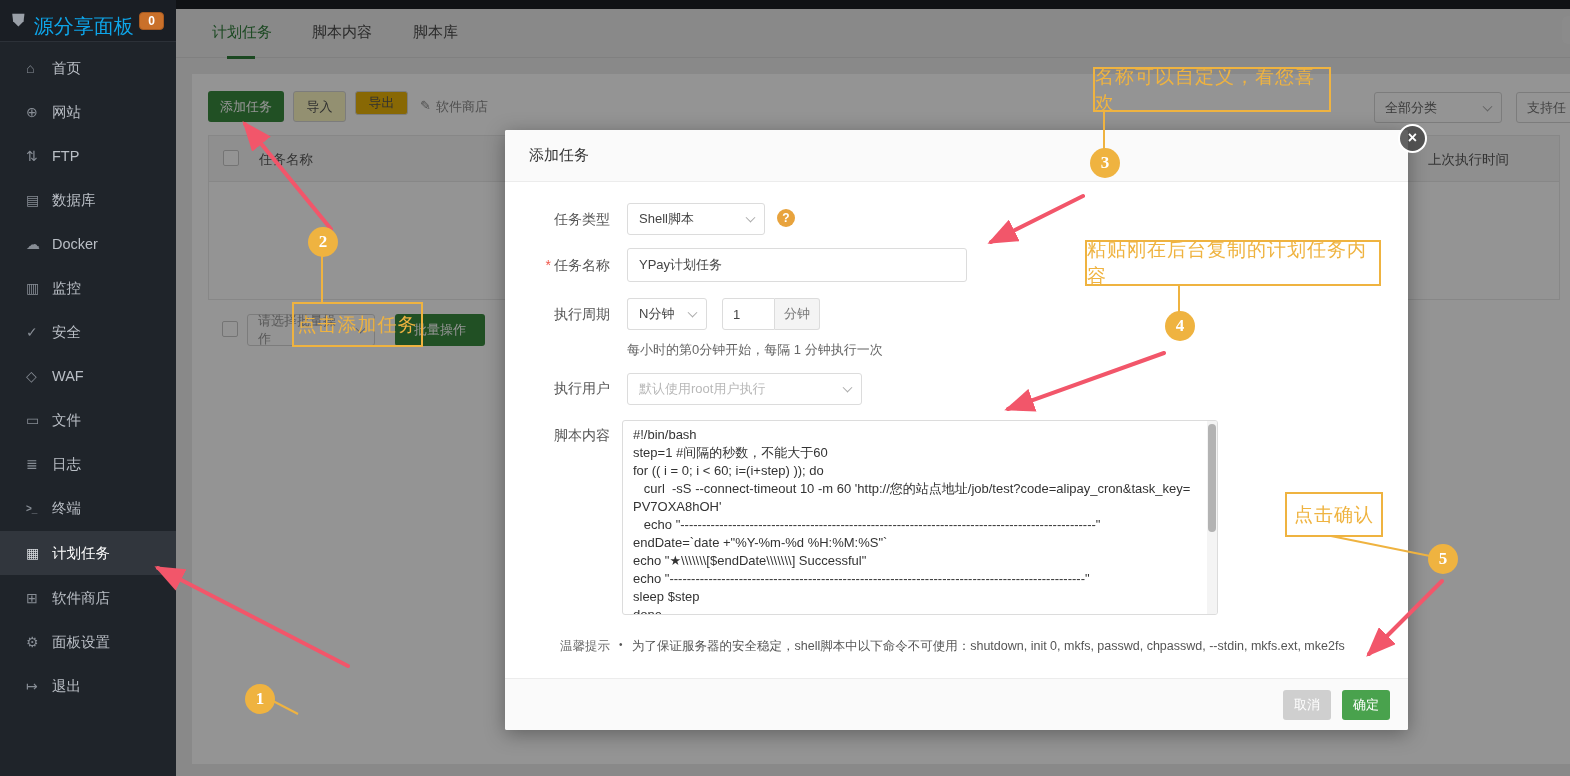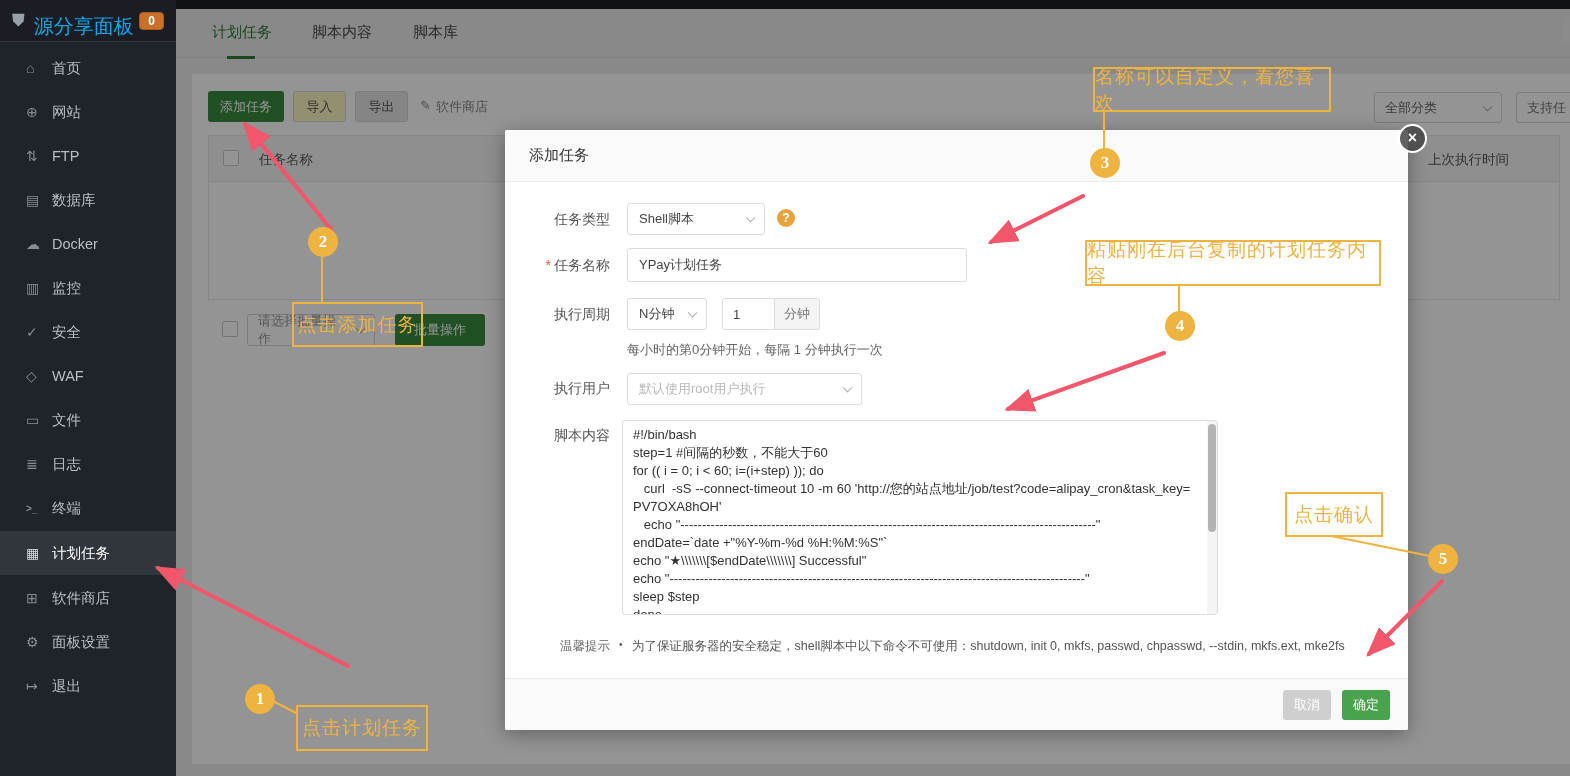--- a/index.html
+++ b/index.html
@@ -27,21 +27,21 @@
   
   #topstrip { left:176px; top:0; width:1394px; height:9px; background:#1d2025; z-index:1; }
   #tabbar { left:176px; top:9px; width:1394px; height:49px; background:#ececec; border-bottom:1px solid #dcdcdc; z-index:1; }
   .tab { position:absolute; top:14px; font-size:15px; color:#4a4a4a; cursor:pointer; }
   .tab.active { color:#2f7d3a; }
   #tab-underline { position:absolute; left:51px; top:47px; width:28px; height:3px; background:#2f7d3a; }
   #card { left:192px; top:74px; width:1378px; height:690px; background:#ffffff; z-index:1; }
   .btn { display:flex; align-items:center; justify-content:center; font-size:13px; border-radius:3px; cursor:pointer; }
   #btn-add-task { position:absolute; left:16px; top:17px; width:76px; height:31px; background:#3a8a3f; color:#fff; }
   #btn-import { position:absolute; left:101px; top:17px; width:53px; height:31px; background:#fef9c3; border:1px solid #d6d6d6; color:#555; }
-  #btn-export { position:absolute; left:163px; top:17px; width:53px; height:31px; background:#e5e5e5; border:1px solid #d6d6d6; color:#555; }
+  #btn-export { position:absolute; left:163px; top:17px; width:53px; height:24px; background:#eab308; border:1px solid #d6d6d6; color:#555; }
   #link-feedback { position:absolute; left:228px; top:24px; color:#8b8b8b; font-size:13px; display:flex; gap:5px; cursor:pointer; }
   .selectbox { position:absolute; background:#fff; border:1px solid #d6d6d6; border-radius:3px;
     font-size:13px; color:#666; display:flex; align-items:center; padding:0 26px 0 10px; cursor:pointer; }
   .chev { position:absolute; right:10px; top:50%; width:7px; height:7px; border-right:1.5px solid #aaa;
     border-bottom:1.5px solid #aaa; transform:translateY(-70%) rotate(45deg); }
   #filter-category { left:1182px; top:18px; width:128px; height:31px; }
   #search-task { position:absolute; left:1324px; top:18px; width:120px; height:31px; border:1px solid #d6d6d6;
     border-radius:3px; font-size:13px; padding:0 10px; color:#555; background:#fff; font-family:"Liberation Sans",sans-serif;}
   #panel-widget-icon { position:absolute; left:1370px; top:-58px; width:28px; height:28px; border-radius:6px;
     background:rgba(255,255,255,0.22); color:#e2e2e2; text-align:center; line-height:26px; font-size:15px; }
@@ -296,21 +296,20 @@
     <line x1="1442" y1="581" x2="1369" y2="654" stroke="#f2566a" stroke-width="4" stroke-linecap="round" marker-end="url(#ah)"></line>
 
     <line x1="273" y1="701" x2="298" y2="714" stroke="#efb340" stroke-width="2"></line>
     <line x1="322" y1="256" x2="322" y2="303" stroke="#efb340" stroke-width="2"></line>
     <line x1="1104" y1="111" x2="1104" y2="150" stroke="#efb340" stroke-width="2"></line>
     <line x1="1179" y1="285" x2="1179" y2="313" stroke="#efb340" stroke-width="2"></line>
     <line x1="1331" y1="536" x2="1430" y2="556" stroke="#efb340" stroke-width="2"></line>
   </svg>
 
   <div class="callout-circle" style="left:245px; top:684px">1</div>
-  <div class="callout-box" style="left:296px; top:705px; width:132px; height:46px">点击计划任务</div>
 
   <div class="callout-circle" style="left:308px; top:227px">2</div>
   <div class="callout-box" style="left:292px; top:302px; width:131px; height:45px">点击添加任务</div>
 
   <div class="callout-box" style="left:1093px; top:67px; width:238px; height:45px">名称可以自定义，看您喜欢</div>
   <div class="callout-circle" style="left:1090px; top:148px">3</div>
 
   <div class="callout-box" style="left:1085px; top:240px; width:296px; height:46px">粘贴刚在后台复制的计划任务内容</div>
   <div class="callout-circle" style="left:1165px; top:311px">4</div>
 

